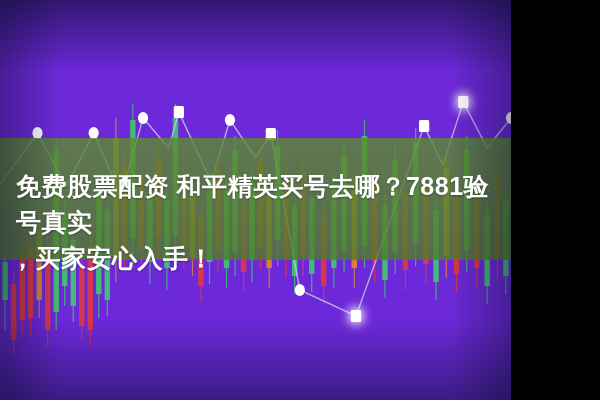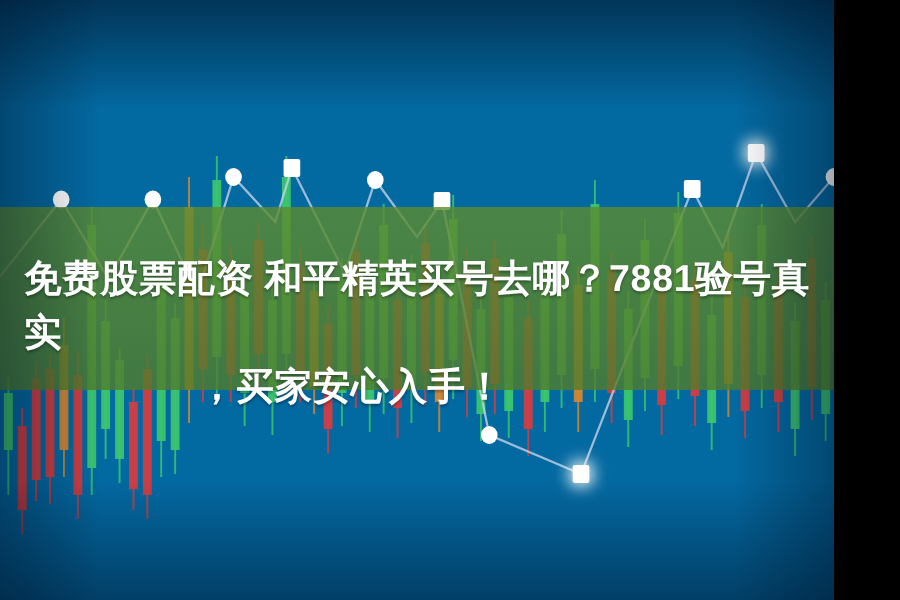--- a/index.html
+++ b/index.html
@@ -2,25 +2,25 @@
 <html><head>
 <meta charset="utf-8">
 <style>
   html, body {
     margin: 0;
     padding: 0;
     background: #000;
   }
   #banner {
     position: relative;
-    width: 556px;
+    width: 511px;
     height: 400px;
     overflow: hidden;
     font-family: "Liberation Sans", "DejaVu Sans", sans-serif;
-    background: #0369a1;
+    background: #6d28d9;
   }
   .layer {
     position: absolute;
     inset: 0;
     width: 100%;
     height: 100%;
   }
   #bg-gradient {
     background:
       radial-gradient(ellipse 320px 200px at 420px 320px, rgba(22,86,190,0.55) 0%, rgba(12,52,130,0.28) 45%, rgba(3,26,60,0) 75%),
@@ -52,21 +52,21 @@
     text-align: center;
     color: #ffffff;
     font-size: 25px;
     font-weight: bold;
     line-height: 36px;
     letter-spacing: 0.5px;
     text-shadow: 0 1px 2px rgba(0,0,0,0.35);
     white-space: normal;
   }
   #headline .line1 { display: block; text-align: left; padding-left: 6px; }
-  #headline .line2 { display: block; text-align: center; padding-right: 88px; }
+  #headline .line2 { display: block; text-align: left; padding-right: 88px; }
   svg.layer { display: block; }
 </style>
 </head>
 <body>
 
 <div id="banner">
 
   <div class="layer" id="bg-gradient"></div>
 
   <svg class="layer" id="candles-svg" viewBox="0 0 600 400" preserveAspectRatio="none">

